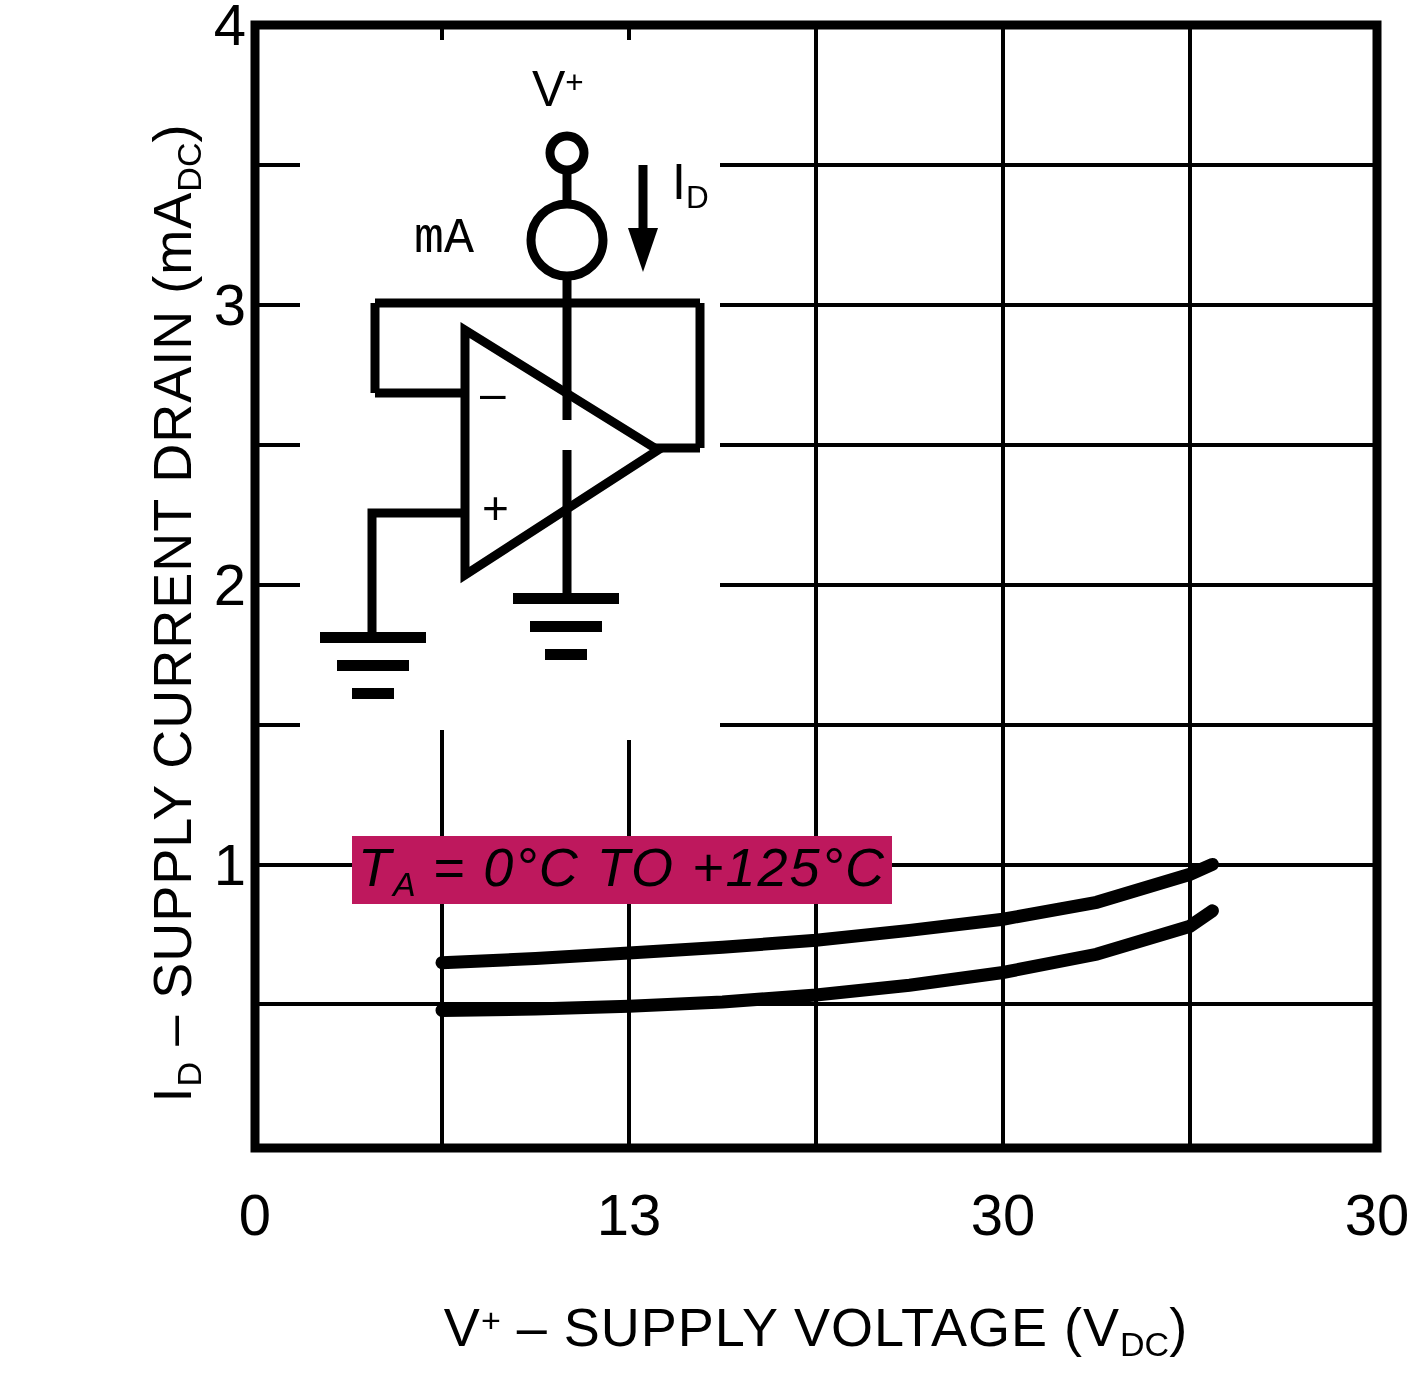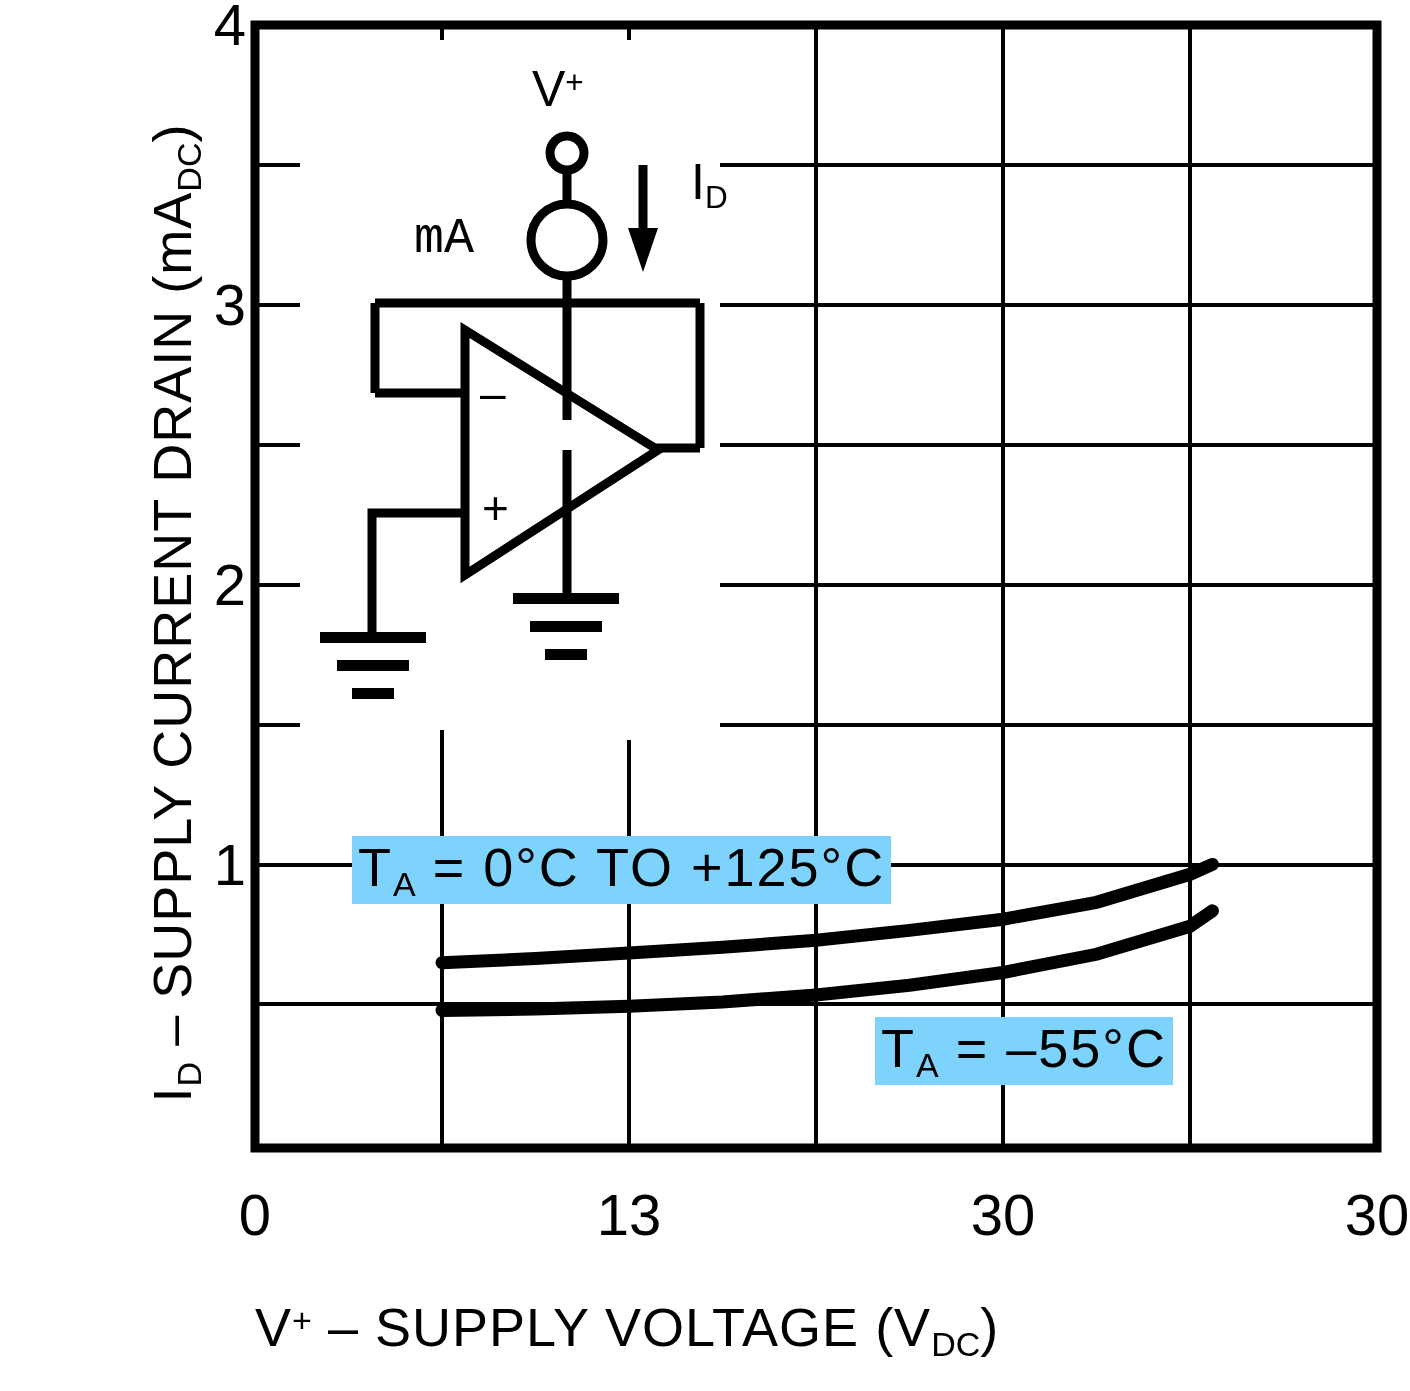--- a/index.html
+++ b/index.html
@@ -13,21 +13,21 @@
     position:absolute;
     left:-385px; top:578px;
     width:1120px; height:70px;
     transform:rotate(-90deg);
     transform-origin:center center;
     display:flex;align-items:center;justify-content:center;
     font-size:54px;letter-spacing:1px;white-space:nowrap;
   }
   .xlabel{
     position:absolute;left:255px;top:1296px;width:1122px;
-    text-align:left;font-size:54px;letter-spacing:1px;white-space:nowrap;
+    text-align:center;font-size:54px;letter-spacing:1px;white-space:nowrap;
   }
   sub{font-size:0.63em;vertical-align:-0.30em;letter-spacing:0;}
   sup{font-size:0.63em;vertical-align:0.42em;letter-spacing:0;}
 
   
   .ytick{position:absolute;right:1164px;width:70px;text-align:right;
          font-size:58px;line-height:1;}
   .xtick{position:absolute;width:120px;text-align:center;
          font-size:58px;line-height:1;top:1186px;}
 
@@ -36,21 +36,21 @@
            overflow:visible;}
   .gridline{stroke:#000;stroke-width:4;fill:none;}
   .frame{stroke:#000;stroke-width:9;fill:none;}
   .curve{stroke:#000;stroke-width:13;fill:none;stroke-linecap:round;}
   .ckt{stroke:#000;stroke-width:9;fill:none;}
   .ckt-fill{fill:#000;}
   .mask{fill:#ffffff;}
 
   
   .anno{position:absolute;font-size:54px;letter-spacing:2px;white-space:nowrap;
-        background:#7dd3fc;padding:0 6px;}
+        background:#be185d;padding:0 6px;font-style:italic;}
   .cktlabel{position:absolute;font-size:50px;white-space:nowrap;}
 </style>
 </head>
 <body>
 
 <div id="stage">
 
   <div class="ylabel">
     <span><span>I</span><sub>D</sub><span> – SUPPLY CURRENT DRAIN (mA</span><sub>DC</sub><span>)</span></span>
   </div>
@@ -145,29 +145,26 @@
 
     <path class="curve" d="M 442.0,1010.4 L 535.5,1009.0 L 629.0,1006.2 L 722.5,1002.0 L 816.0,995.0 L 909.5,985.2 L 1003.0,972.5 L 1096.5,954.3 L 1190.0,926.2 L 1212.4,910.8"></path>
   </svg>
 
   <div class="cktlabel" style="left:532px;top:60px;">
     <span>V</span><sup>+</sup>
   </div>
 
   <div class="cktlabel" style="left:414px;top:210px;font-family:Liberation Mono, monospace;">mA</div>
 
-  <div class="cktlabel" style="left:672px;top:153px;margin-left:19px;">
+  <div class="cktlabel" style="left:672px;top:153px;">
     <span>I</span><sub>D</sub>
   </div>
 
   <div class="cktlabel" style="left:480px;top:366px;font-size:46px;">–</div>
 
   <div class="cktlabel" style="left:482px;top:481px;font-size:46px;">+</div>
 
   <div class="anno" style="left:352px;top:836px;">
     <span>T</span><sub>A</sub><span> =  0°C  TO  +125°C</span>
   </div>
 
-  <div class="anno" style="left:875px;top:1017px;">
-    <span>T</span><sub>A</sub><span> =  –55°C</span>
-  </div>
 
 </div>
 
 </body></html>

